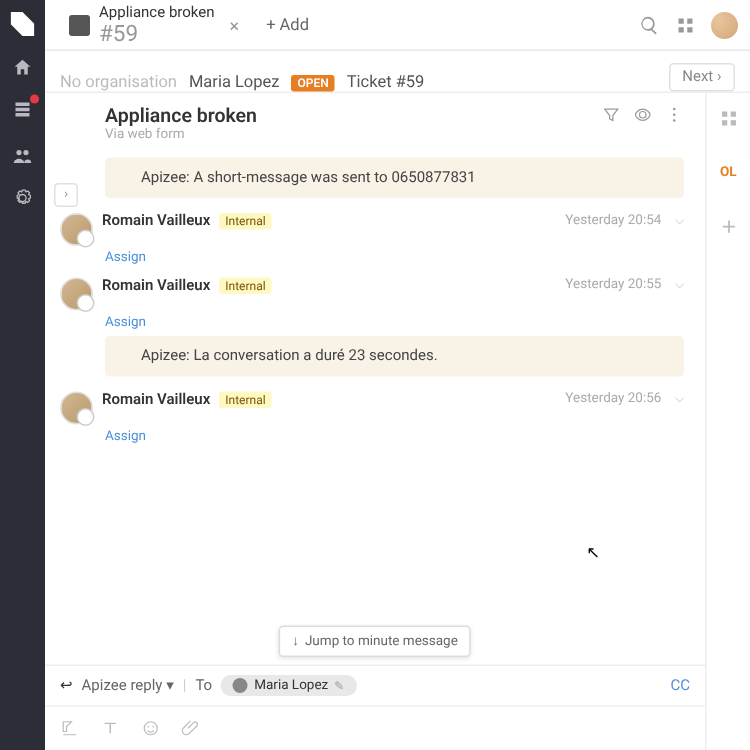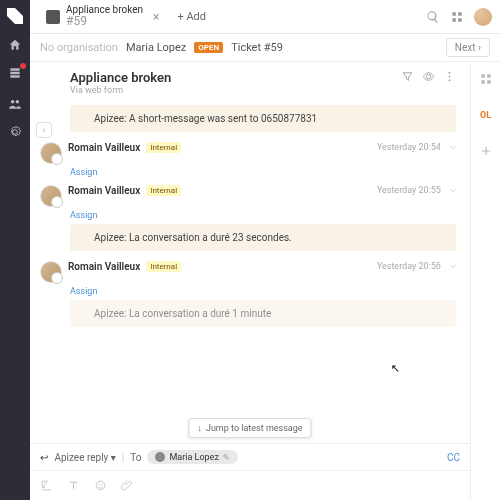--- a/index.html
+++ b/index.html
@@ -9,27 +9,27 @@
 .railbar .logo{width:16px;height:16px;background:#fff;clip-path:polygon(0 0,50% 0,100% 50%,100% 100%,50% 100%,0 50%)}
 .railbar .ic{width:14px;height:14px;fill:#b9bac1}
 .railbar .dot{position:relative}
 .railbar .dot::before{content:"";position:absolute;top:-3px;right:-4px;width:6px;height:6px;background:#e63946;border-radius:50%}
 .main{flex:1;display:flex;flex-direction:column;min-width:0}
 .topbar{height:34px;display:flex;align-items:center;border-bottom:1px solid #e8e8e8;padding:0 8px}
 .tab{display:flex;align-items:center;gap:6px;padding:4px 8px;max-width:180px}
 .tab .tabic{width:14px;height:14px;background:#555;border-radius:2px}
 .tab .txt{display:flex;flex-direction:column;line-height:1.1}
 .tab .txt .t1{font-size:10px;color:#333}
-.tab .txt .t2{font-size:12px;color:#999}
+.tab .txt .t2{font-size:15px;color:#999}
 .tab .close{font-size:12px;color:#999;margin-left:4px}
 .addtab{font-size:11px;color:#666;margin-left:10px}
 .topbar .sp{flex:1}
 .topic{width:14px;height:14px;fill:#999;margin-left:10px}
 .avatar{width:18px;height:18px;border-radius:50%;background:radial-gradient(circle at 30% 30%,#e8c5a0,#d4a574);margin-left:10px}
-.breadcrumb{height:28px;display:flex;align-items:center;gap:8px;padding:0 10px;border-bottom:1px solid #eee;font-size:11px}
+.breadcrumb{height:28px;display:flex;align-items:flex-end;gap:8px;padding:0 10px;border-bottom:1px solid #eee;font-size:11px}
 .breadcrumb .fade{color:#bbb}
 .breadcrumb .nm{color:#555}
 .breadcrumb .open{background:#e67e22;color:#fff;font-size:8px;padding:1px 4px;border-radius:2px;font-weight:600}
 .breadcrumb .sp{flex:1}
 .breadcrumb .next{font-size:10px;color:#888;padding:3px 8px;border:1px solid #e0e0e0;border-radius:3px}
 .content{flex:1;display:flex;min-height:0}
 .thread{flex:1;display:flex;flex-direction:column;min-width:0;position:relative}
 .thead{padding:8px 14px 6px 40px;display:flex;align-items:flex-start}
 .thead .titles{flex:1}
 .thead h2{font-size:13px;font-weight:600;color:#333}
@@ -165,27 +165,26 @@
           <div class="msg">
             <div class="mhead">
               <div class="av"></div>
               <span class="who">Romain Vailleux</span>
               <span class="tag">Internal</span>
               <div class="sp"></div>
               <span class="time">Yesterday 20:56</span>
               <span class="chev">⌵</span>
             </div>
             <div class="assign">Assign</div>
-            <div class="note" style="opacity:.6">Apizee: La conversation a duré 1 minute</div>
           </div>
         </div>
 
         <div class="jump">
           <span>↓</span>
-          <span>Jump to latest message</span>
+          <span>Jump to minute message</span>
         </div>
 
         <div class="reply">
           <span>↩</span>
           <span class="lbl"><span>Apizee reply</span> ▾</span>
           <span style="color:#ccc">|</span>
           <span class="lbl">To</span>
           <span class="chip">
             <span class="cav"></span>
             <span>Maria Lopez</span>

